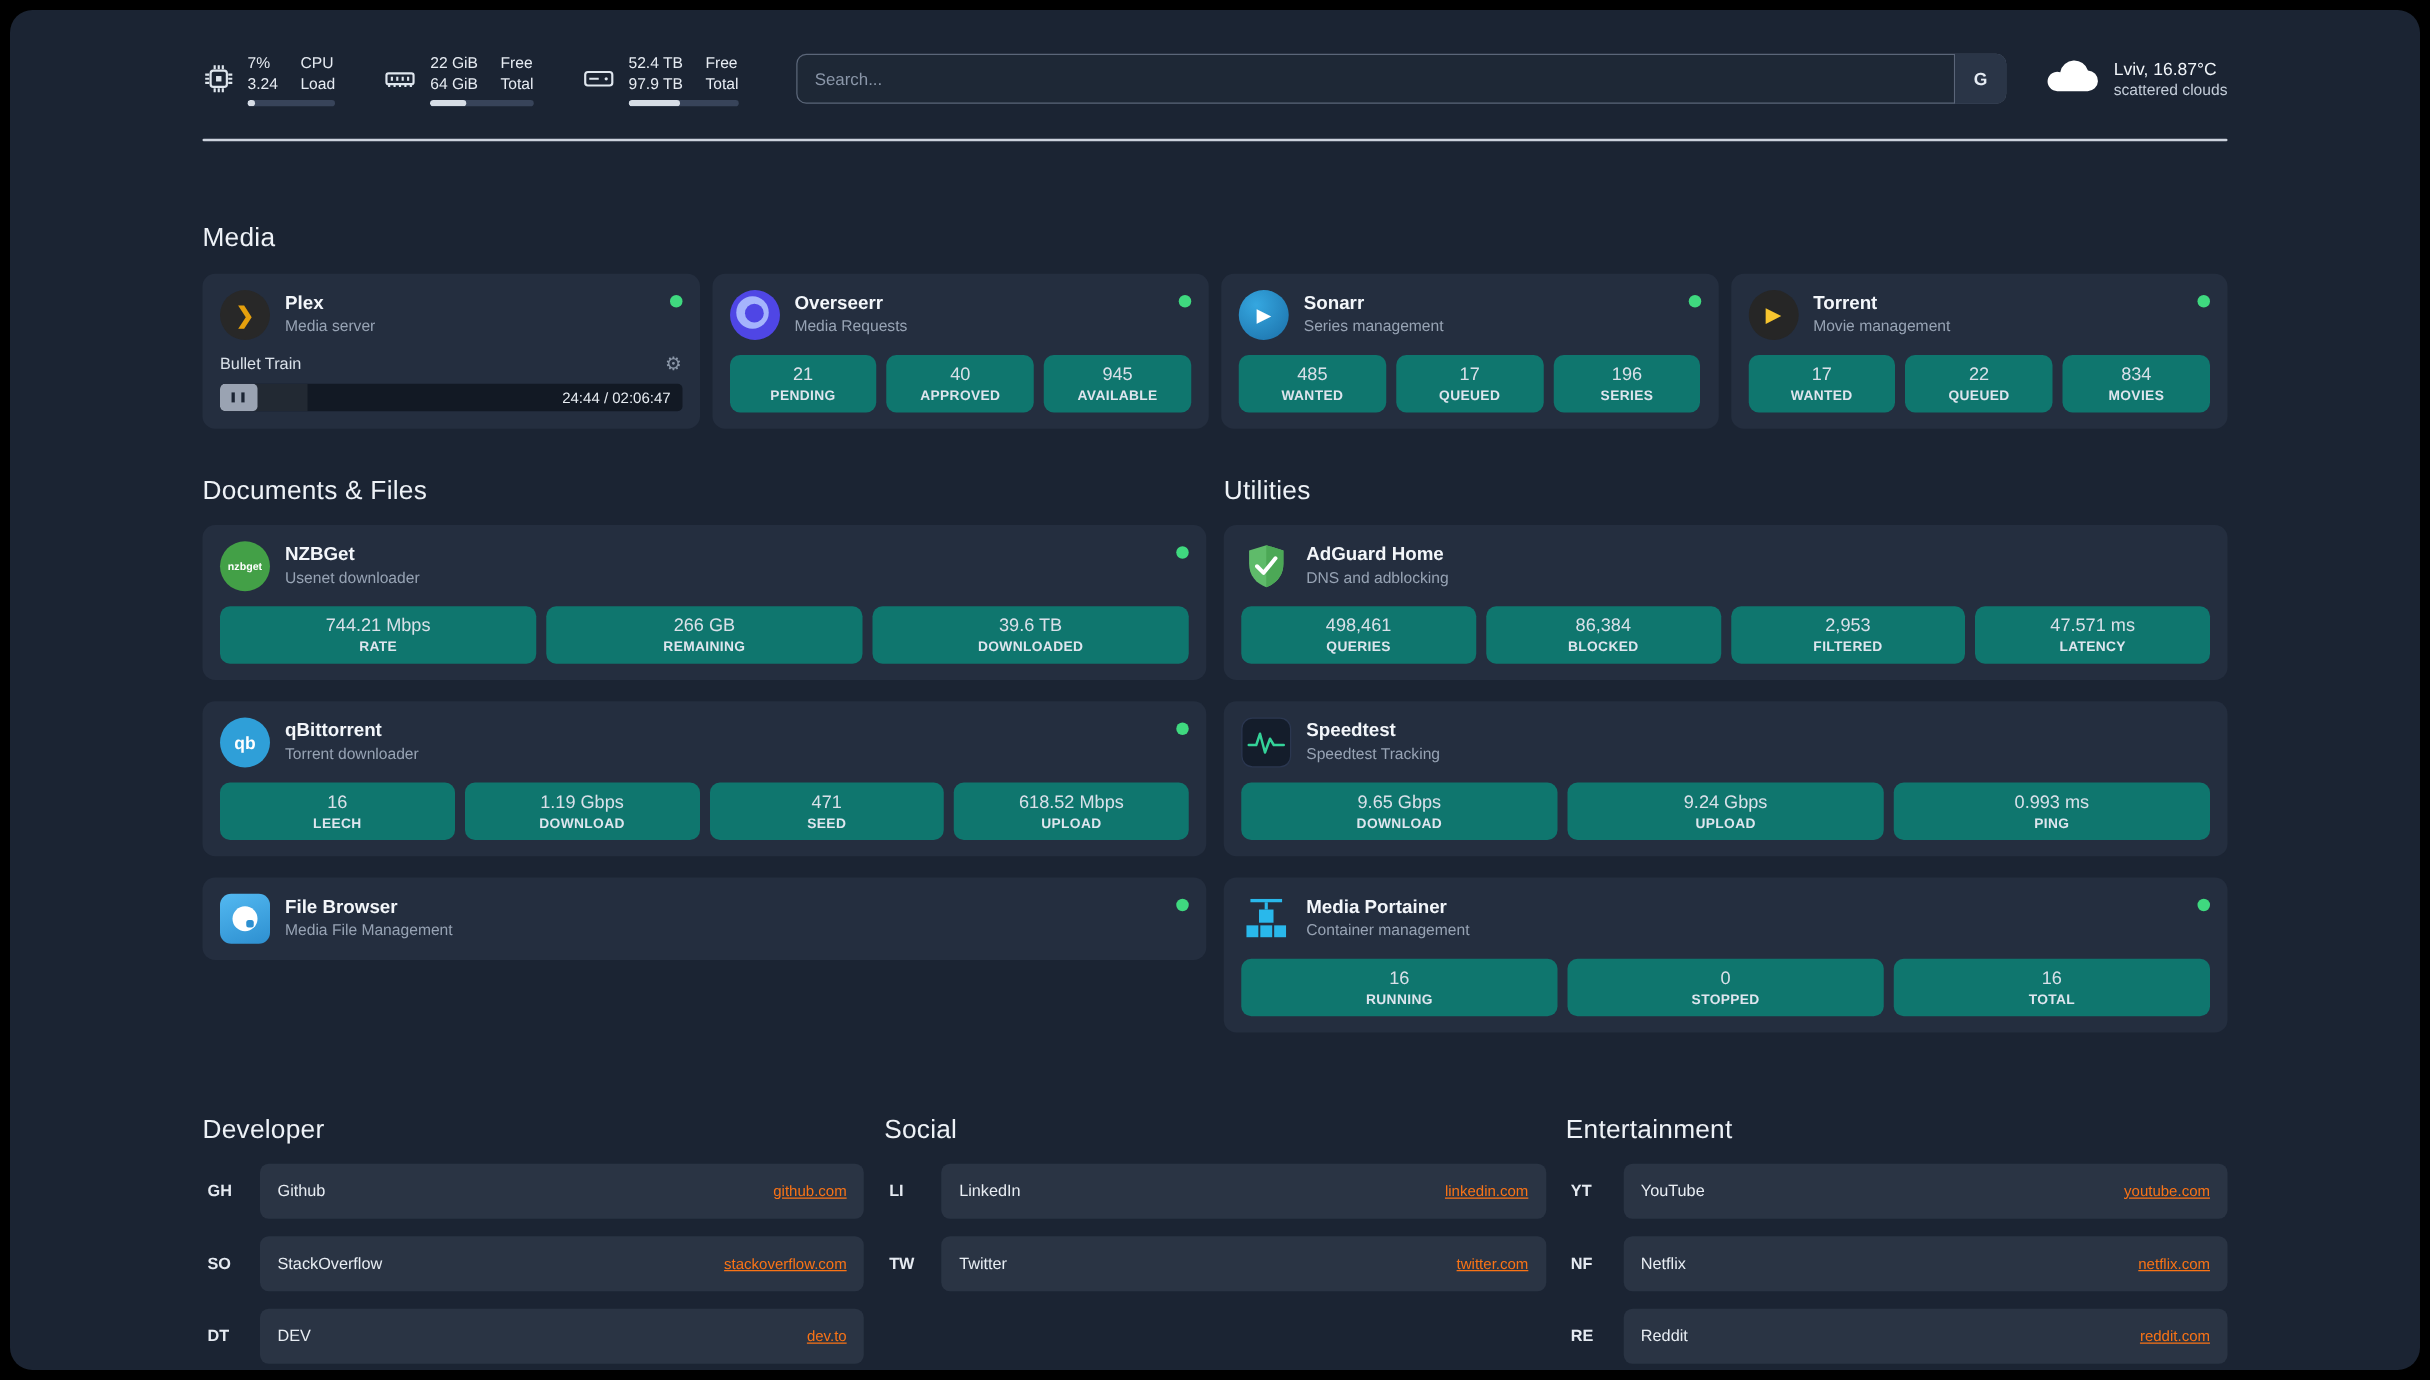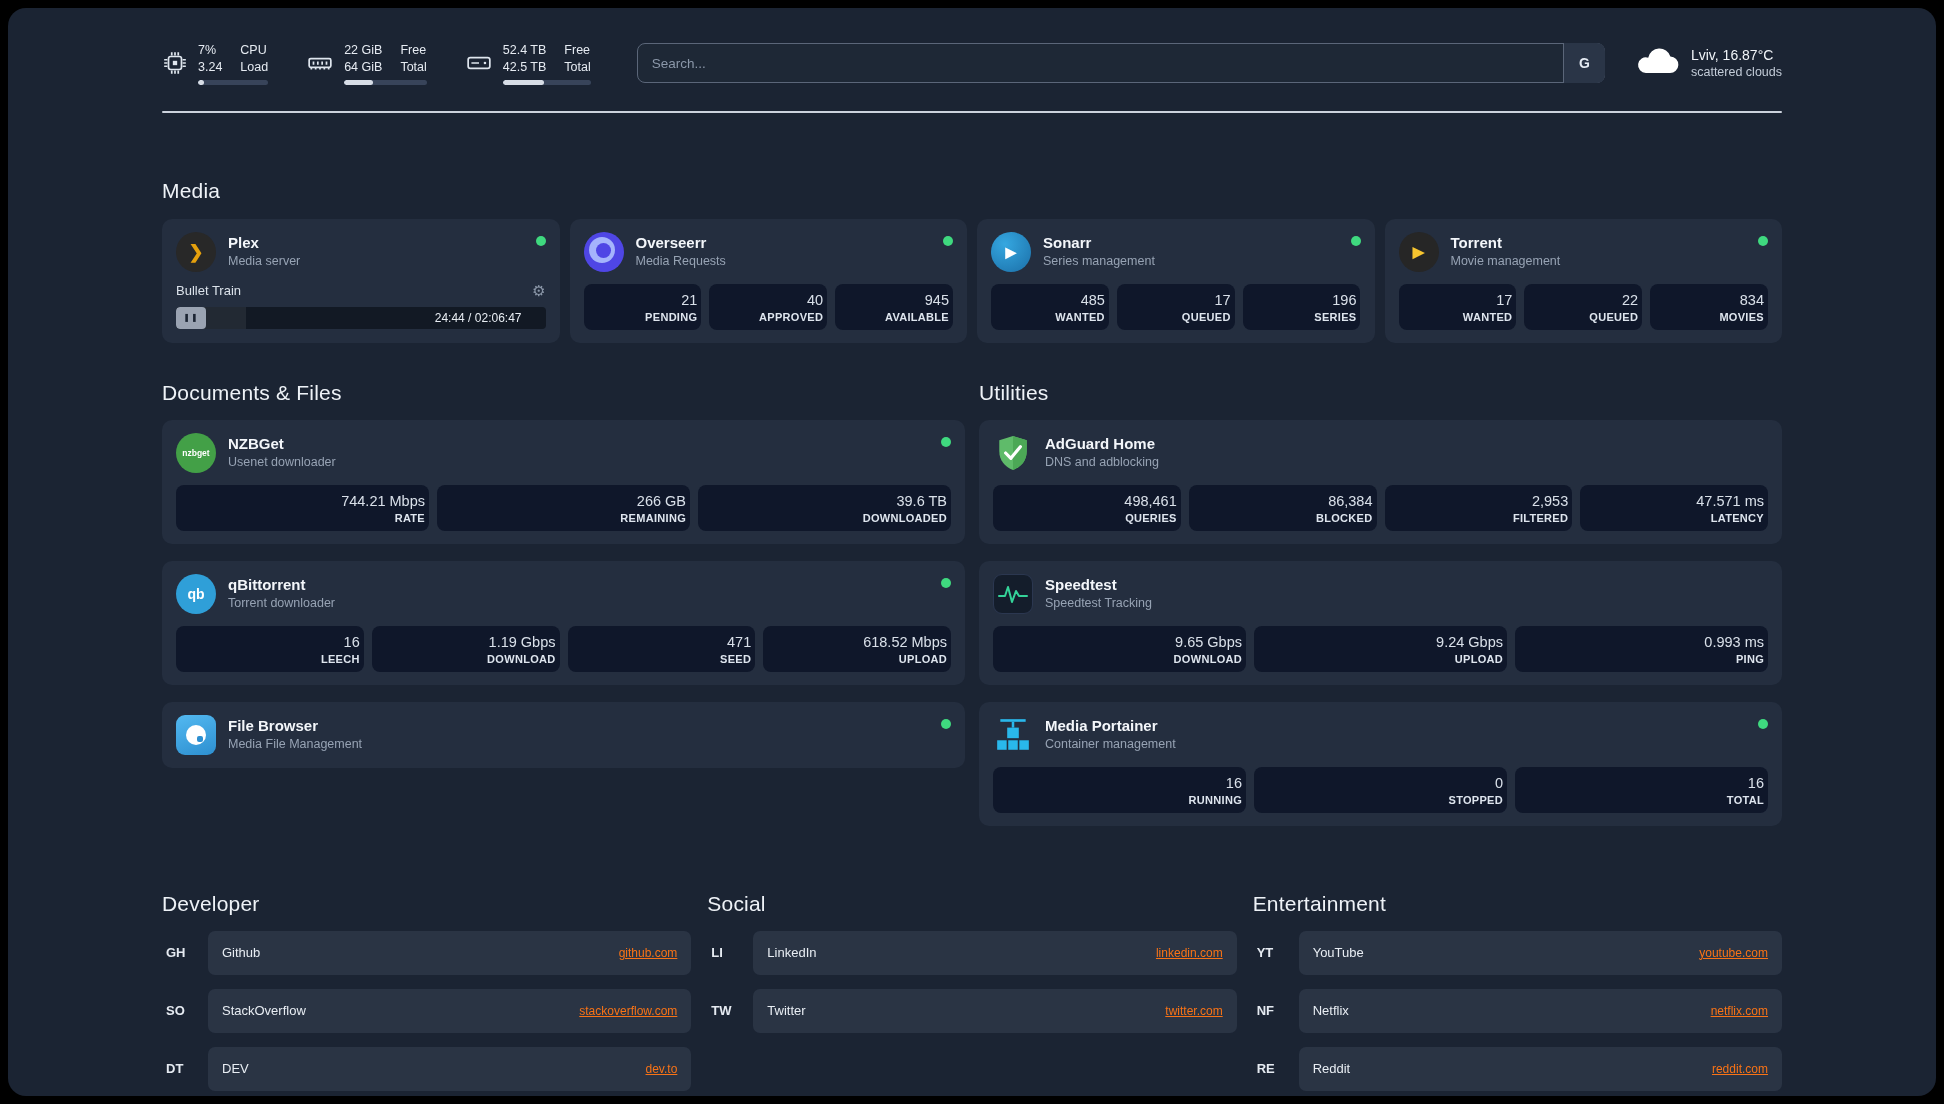--- a/index.html
+++ b/index.html
@@ -43,21 +43,21 @@
 
   
   .card { background:#242e3f; border-radius:10px; padding:13px 14px; cursor:pointer; }
   .card-head { display:flex; align-items:center; gap:12px; }
   .app-text { line-height:1.25; }
   .app-name { font-size:15px; font-weight:600; color:#f3f6fa; }
   .app-desc { font-size:12.5px; color:#97a3b4; margin-top:2px; }
   .status-dot { margin-left:auto; width:10px; height:10px; border-radius:50%; background:#3fd97f; flex:none; align-self:flex-start; margin-top:4px; }
 
   .stats { display:flex; gap:8px; margin-top:12px; }
-  .stat { flex:1; background:#0f172a; border-radius:8px; text-align:right; padding:8px 4px 7px; }
+  .stat { flex:1; background:#0f766e; border-radius:8px; text-align:center; padding:8px 4px 7px; }
   .stat-value { font-size:14.5px; color:#d9e0e9; }
   .stat-label { font-size:11px; font-weight:700; color:#dee5ee; letter-spacing:.3px; margin-top:3px; }
 
   
   .app-icon { width:40px; height:40px; border-radius:50%; display:flex; align-items:center; justify-content:center; flex:none; font-weight:700; position:relative; overflow:hidden; }
   .icon-plex { background:#282828; color:#e5a00d; font-size:18px; }
   .icon-radarr { background:#262626; color:#f7c52f; font-size:15px; }
   .icon-sonarr { background:radial-gradient(circle at 35% 30%, #35a7e0, #1b6fa8); color:#fff; font-size:14px; }
   .icon-overseerr { background:#4f46e5; }
   .icon-overseerr .sw1 { position:absolute; width:26px; height:26px; border-radius:50%; background:#a5b4fc; top:5px; left:5px; }
@@ -71,21 +71,21 @@
   .icon-speedtest { background:#141d2b; border:1px solid #2b3750; }
   .icon-plain { background:transparent; overflow:visible; }
 
   
   .player-top { display:flex; justify-content:space-between; align-items:center; margin-top:10px; }
   .track-title { font-size:13px; color:#dbe2ea; }
   .gear { color:#8b97a8; font-size:15px; cursor:pointer; }
   .player-bar { margin-top:7px; height:22px; background:#121924; border-radius:4px; position:relative; display:flex; align-items:center; overflow:hidden; }
   .player-fill { position:absolute; left:0; top:0; bottom:0; background:rgba(255,255,255,0.07); }
   .pause-btn { position:relative; z-index:2; width:30px; height:100%; border:none; border-radius:4px; background:#9aa3b2; color:#1b2433; font-size:8px; letter-spacing:1px; display:flex; align-items:center; justify-content:center; cursor:pointer; }
-  .play-time { position:absolute; right:24px; z-index:2; font-size:12px; color:#e8edf3; }
+  .play-time { position:absolute; right:9px; z-index:2; font-size:12px; color:#e8edf3; }
 
   
   .bookmarks-grid { display:grid; grid-template-columns:1fr 1fr 1fr; gap:0 16px; margin-top:66px; }
   .bm-rows { display:flex; flex-direction:column; gap:14px; margin-top:15px; }
   .bm-row { display:flex; align-items:center; }
   .bm-abbr { width:46px; font-size:13px; font-weight:600; color:#e5eaf1; padding-left:4px; }
   .bm-pill { flex:1; height:44px; background:#2a3444; border-radius:7px; display:flex; align-items:center; justify-content:space-between; padding:0 14px; cursor:pointer; }
   .bm-name { font-size:13px; color:#e8edf3; }
   .bm-url { font-size:12px; color:#f97316;text-decoration:underline; }
 </style>
@@ -144,21 +144,21 @@
           <svg width="28" height="26" viewBox="0 0 24 24" fill="none" stroke="#dfe6ee" stroke-width="1.6">
             <rect x="2" y="7" width="20" height="10" rx="2"></rect>
             <circle cx="17.5" cy="12" r="1.2" fill="#dfe6ee" stroke="none"></circle>
             <path d="M5 12h7"></path>
           </svg>
         </span>
         <div class="sys-body">
           <div class="sys-grid">
             <span>52.4 TB</span>
             <span>Free</span>
-            <span>42.5 TB</span>
+            <span>97.9 TB</span>
             <span>Total</span>
           </div>
           <div class="sys-bar">
               <div class="sys-fill" style="width: 47%;"></div>
             </div>
         </div>
       </div>
 
       <div class="searchbar">
         <input type="text" placeholder="Search..." style="">

